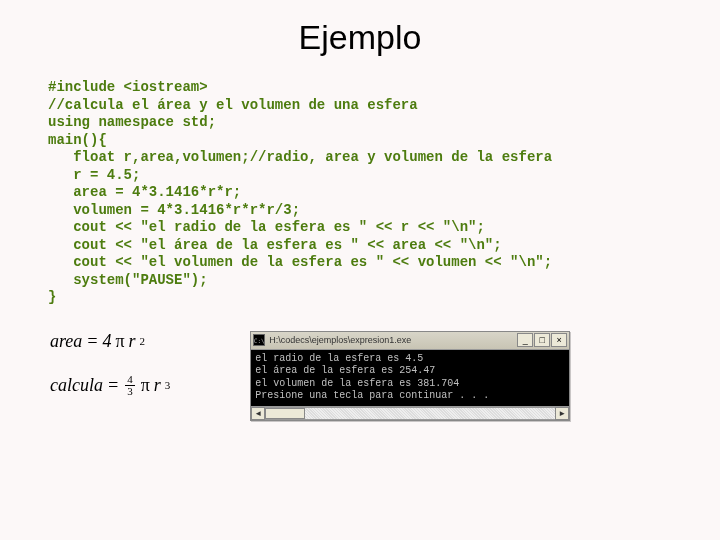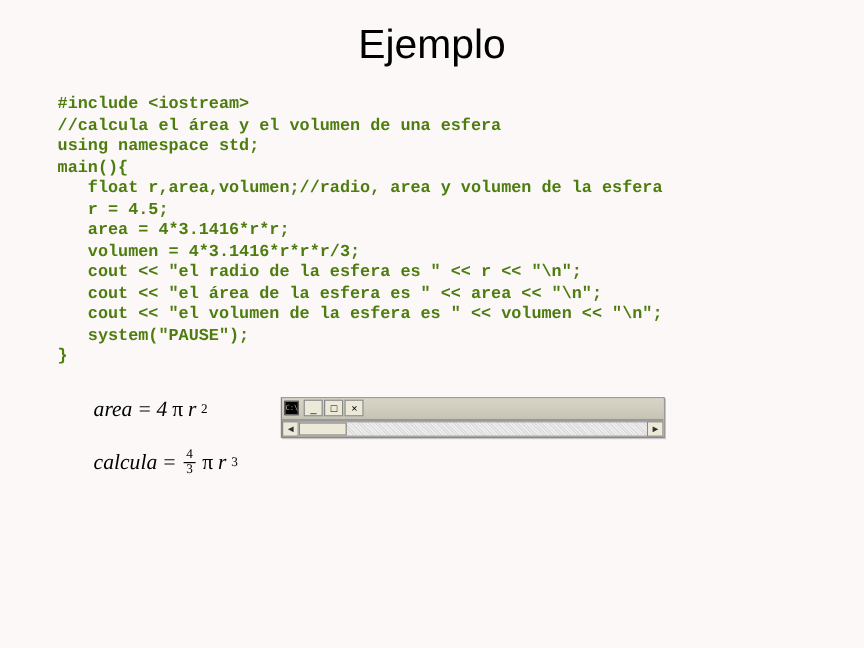--- a/index.html
+++ b/index.html
@@ -26,22 +26,22 @@
     font-weight: bold;
     color: #4d7c0f;
     white-space: pre;
     margin-left: 48px;
     line-height: 1.25;
   }
   .bottom-row {
     display: flex;
     align-items: flex-start;
     margin-top: 24px;
-    gap: 36px;
-    padding-left: 78px;
+    gap: 80px;
+    padding-left: 50px;
   }
   .formulas {
     font-family: "Times New Roman", serif;
     font-style: italic;
     font-size: 18px;
     color: #000;
   }
   .formula {
     margin-bottom: 22px;
     display: flex;
@@ -193,26 +193,31 @@
       </span>
       <span class="pi">π</span>
       <span>r</span>
         <sup>3</sup>
     </div>
   </div>
 
   <div class="console-window">
     <div class="titlebar">
       <span class="titlebar-icon"></span>
+      <span class="titlebar-text">H:\codecs\ejemplos\expresion1.exe</span>
       <div class="win-buttons">
         <div class="win-btn">_</div>
         <div class="win-btn">□</div>
         <div class="win-btn">×</div>
       </div>
     </div>
+    <div class="console-body">el radio de la esfera es 4.5
+el área de la esfera es 254.47
+el volumen de la esfera es 381.704
+Presione una tecla para continuar . . .</div>
     <div class="console-scroll">
       <div class="scroll-btn">◄</div>
       <div class="scroll-track">
         <div class="scroll-thumb"></div>
       </div>
       <div class="scroll-btn">►</div>
     </div>
   </div>
 
 </div>

